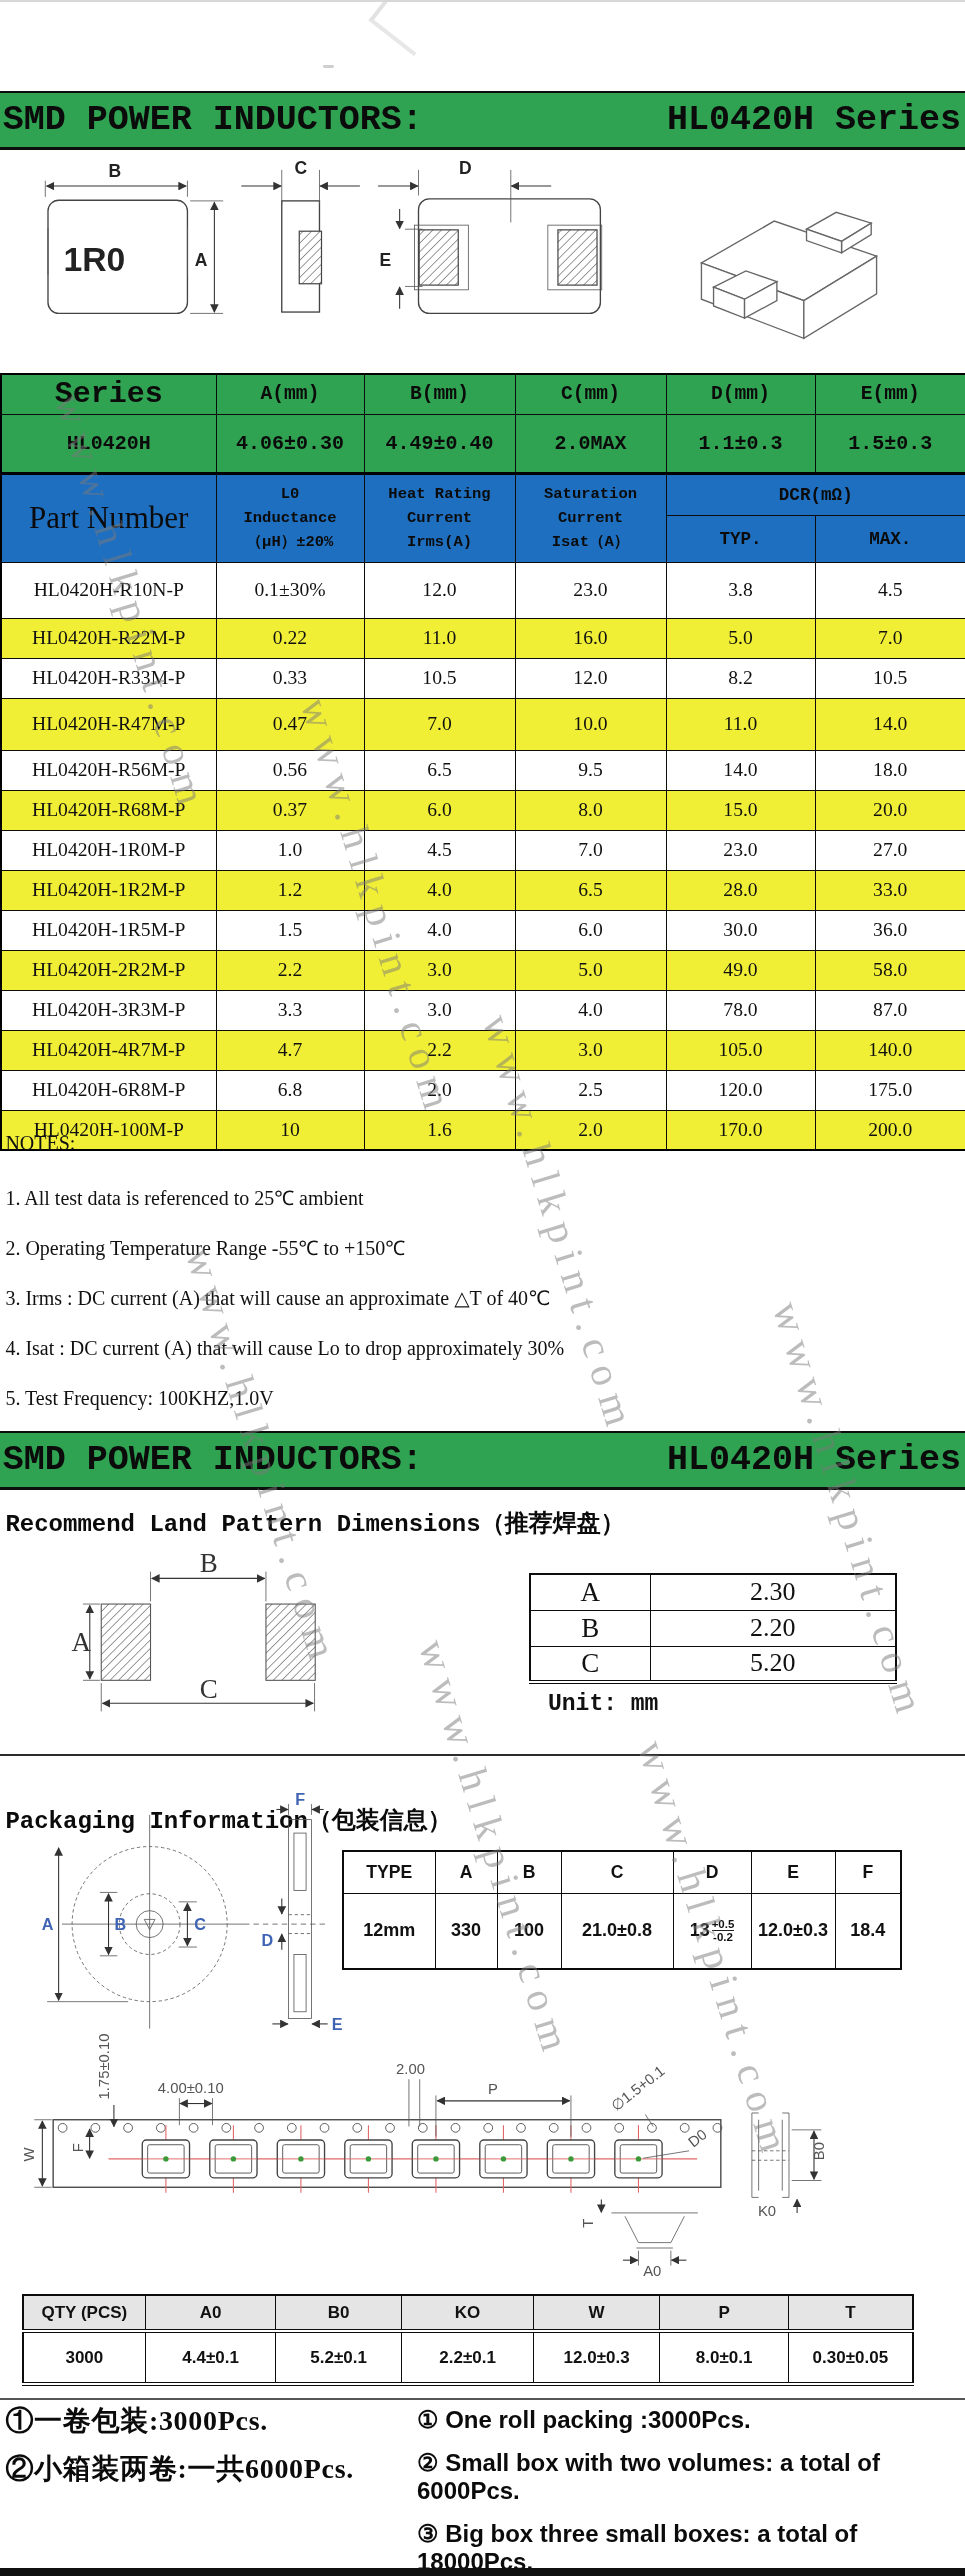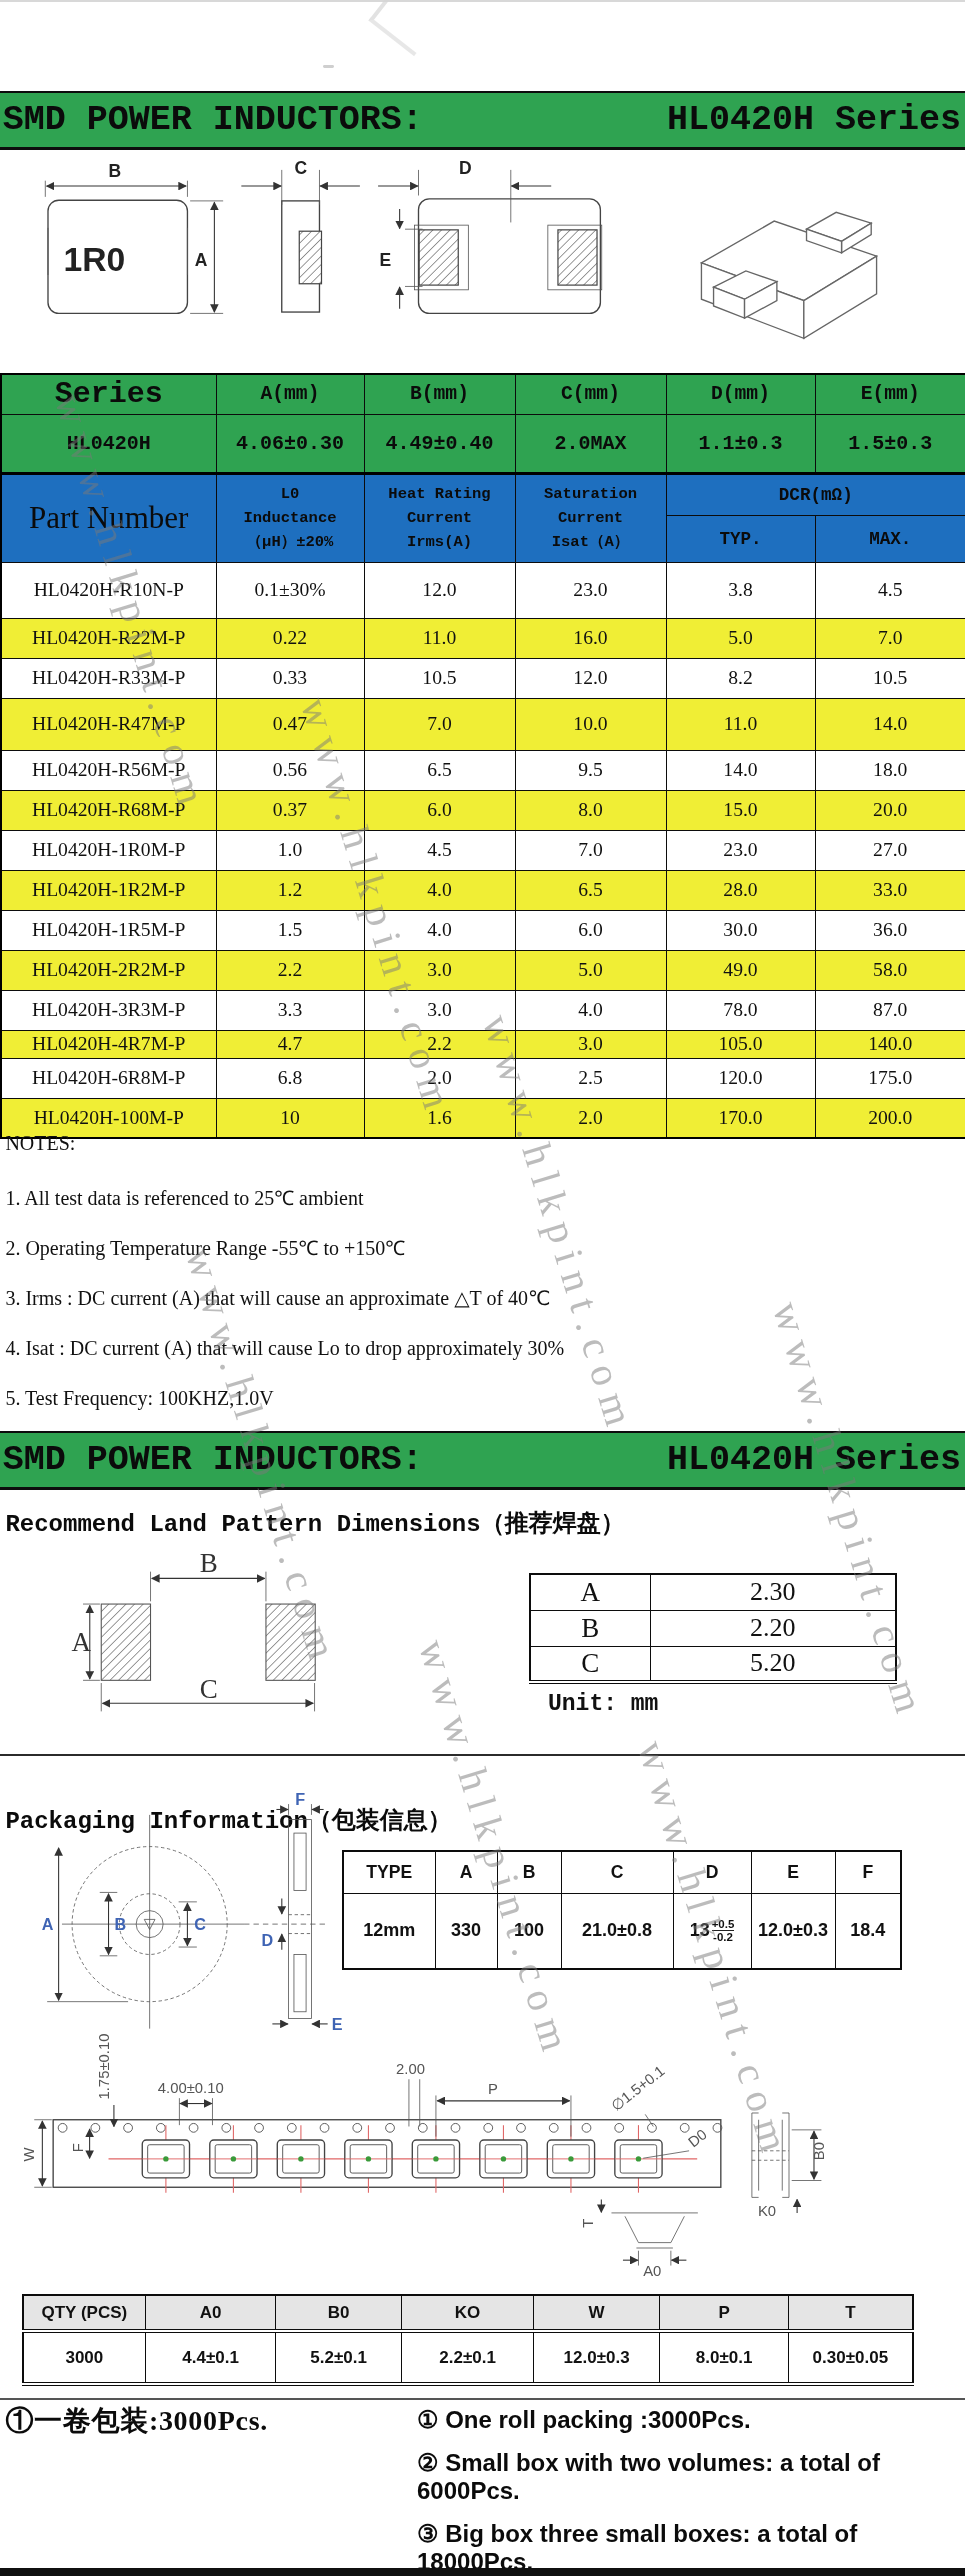--- a/index.html
+++ b/index.html
@@ -298,21 +298,21 @@
           <td>58.0</td>
         </tr>
         <tr style="height: 40px;">
           <td>HL0420H-3R3M-P</td>
           <td>3.3</td>
           <td>3.0</td>
           <td>4.0</td>
           <td>78.0</td>
           <td>87.0</td>
         </tr>
-        <tr class="yellow" style="height: 28px;">
+        <tr class="yellow" style="height: 40px;">
           <td>HL0420H-4R7M-P</td>
           <td>4.7</td>
           <td>2.2</td>
           <td>3.0</td>
           <td>105.0</td>
           <td>140.0</td>
         </tr>
         <tr style="height: 40px;">
           <td>HL0420H-6R8M-P</td>
           <td>6.8</td>
@@ -634,20 +634,21 @@
       <td>8.0±0.1</td>
       <td>0.30±0.05</td>
     </tr>
   </tbody>
     </table>
 
   <div class="divider" style="top:2398px;height:2px;background:#555"></div>
 
   <div class="footer-col" id="footer-zh">
     <div>①一卷包装:3000Pcs.</div>
+    <div>②小箱装两卷:一共6000Pcs.</div>
   </div>
   <div class="footer-col" id="footer-en">
     <div>① One roll packing :3000Pcs.</div>
     <div>② Small box with two volumes: a total of 6000Pcs.</div>
     <div>③ Big box three small boxes: a total of 18000Pcs.</div>
   </div>
 
   <div class="bottom-bar"></div>
 <span class="wm" style="left: 68px; top: 371px;">www.hlkpint.com</span>
     <span class="wm" style="left: 314px; top: 675px;">www.hlkpint.com</span>

